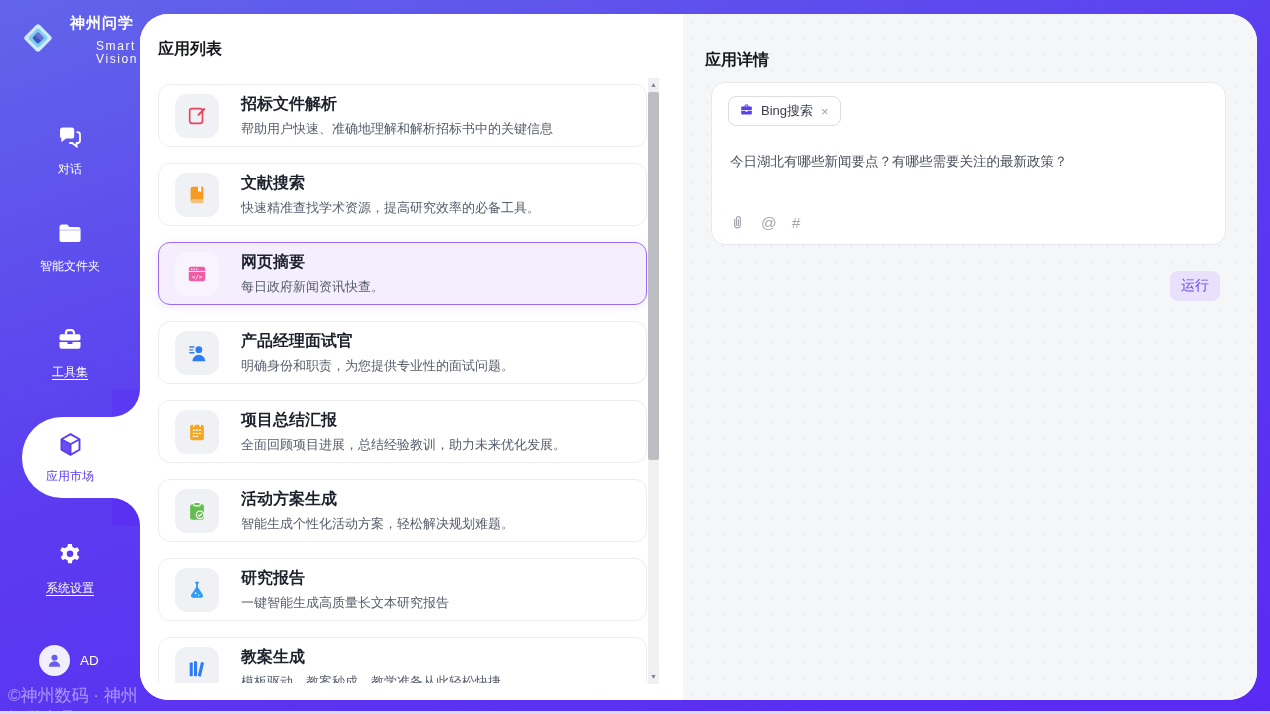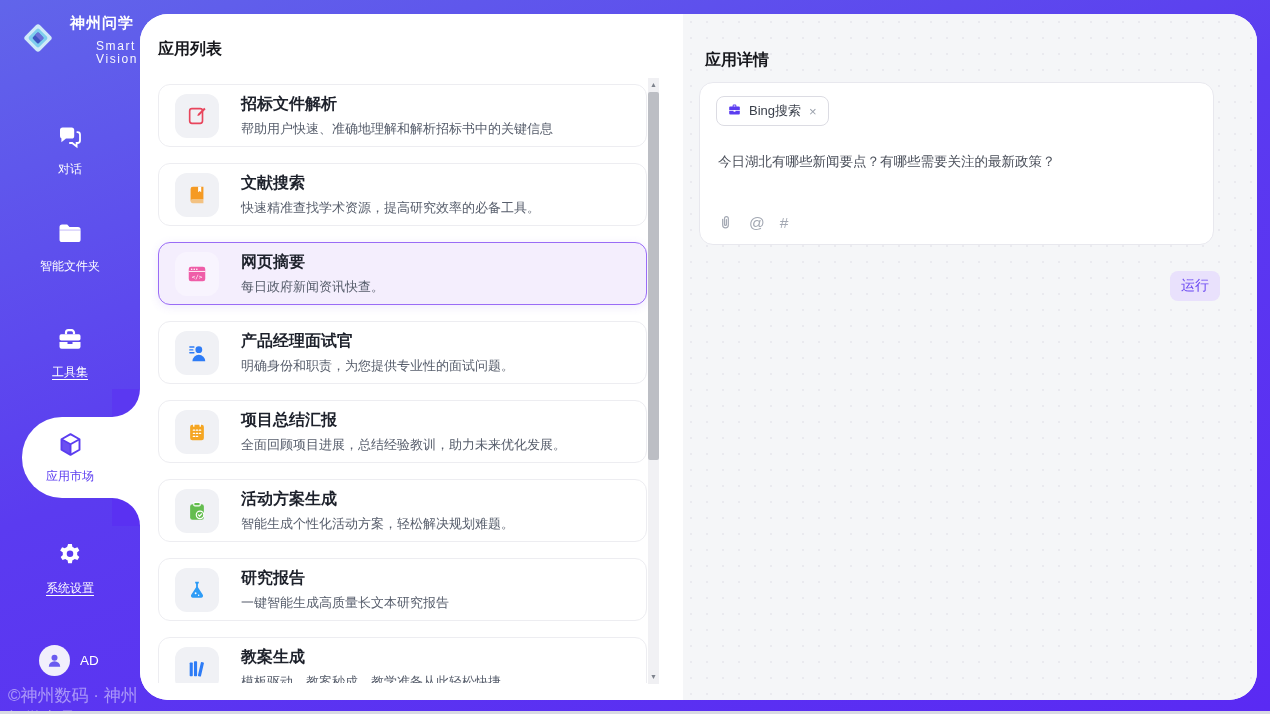--- a/index.html
+++ b/index.html
@@ -67,21 +67,21 @@
     font-size:7px; line-height:14px; text-align:center; cursor:pointer; }
   .vs-btn.up { top:0; } .vs-btn.down { bottom:0; }
   .vs-track { position:absolute; left:0; top:14px; bottom:14px; width:11px; background:#f1f1f4; }
   .vs-thumb { position:absolute; left:0; top:14px; width:11px; height:368px; background:#bcbec4;
     border-radius:2px; cursor:grab; }
 
   
   .detail-panel { position:relative; flex:1; background:#f5f6f8;
     background-image:radial-gradient(circle,#eaeaef 1px,transparent 1.3px); background-size:16px 16px; }
   .detail-panel .panel-title { position:absolute; left:22px; top:36px; }
-  .prompt-card { position:absolute; left:16px; top:68px; width:515px; height:163px; background:#fff;
+  .prompt-card { position:absolute; left:28px; top:68px; width:515px; height:163px; background:#fff;
     border:1px solid #e8e8ee; border-radius:14px; }
   .tool-chip { position:absolute; left:16px; top:13px; height:30px; display:inline-flex; align-items:center;
     gap:7px; padding:0 10px; border:1px solid #dcdce3; border-radius:8px; background:#fff; cursor:pointer; }
   .chip-label { font-size:13px; color:#383e49; }
   .chip-close { font-size:13px; color:#9aa0ab; cursor:pointer; line-height:1; padding:0 1px; }
   .prompt-text { position:absolute; left:18px; top:70px; right:16px; font-size:13.5px; color:#4a4f5a; cursor:text; }
   .prompt-tools { position:absolute; left:17px; bottom:13px; display:flex; align-items:center; gap:15px;
     color:#a3a8b3; }
   .ptool { cursor:pointer; display:flex; align-items:center; }
   .ptool.txt { font-size:15.5px; line-height:1; }

